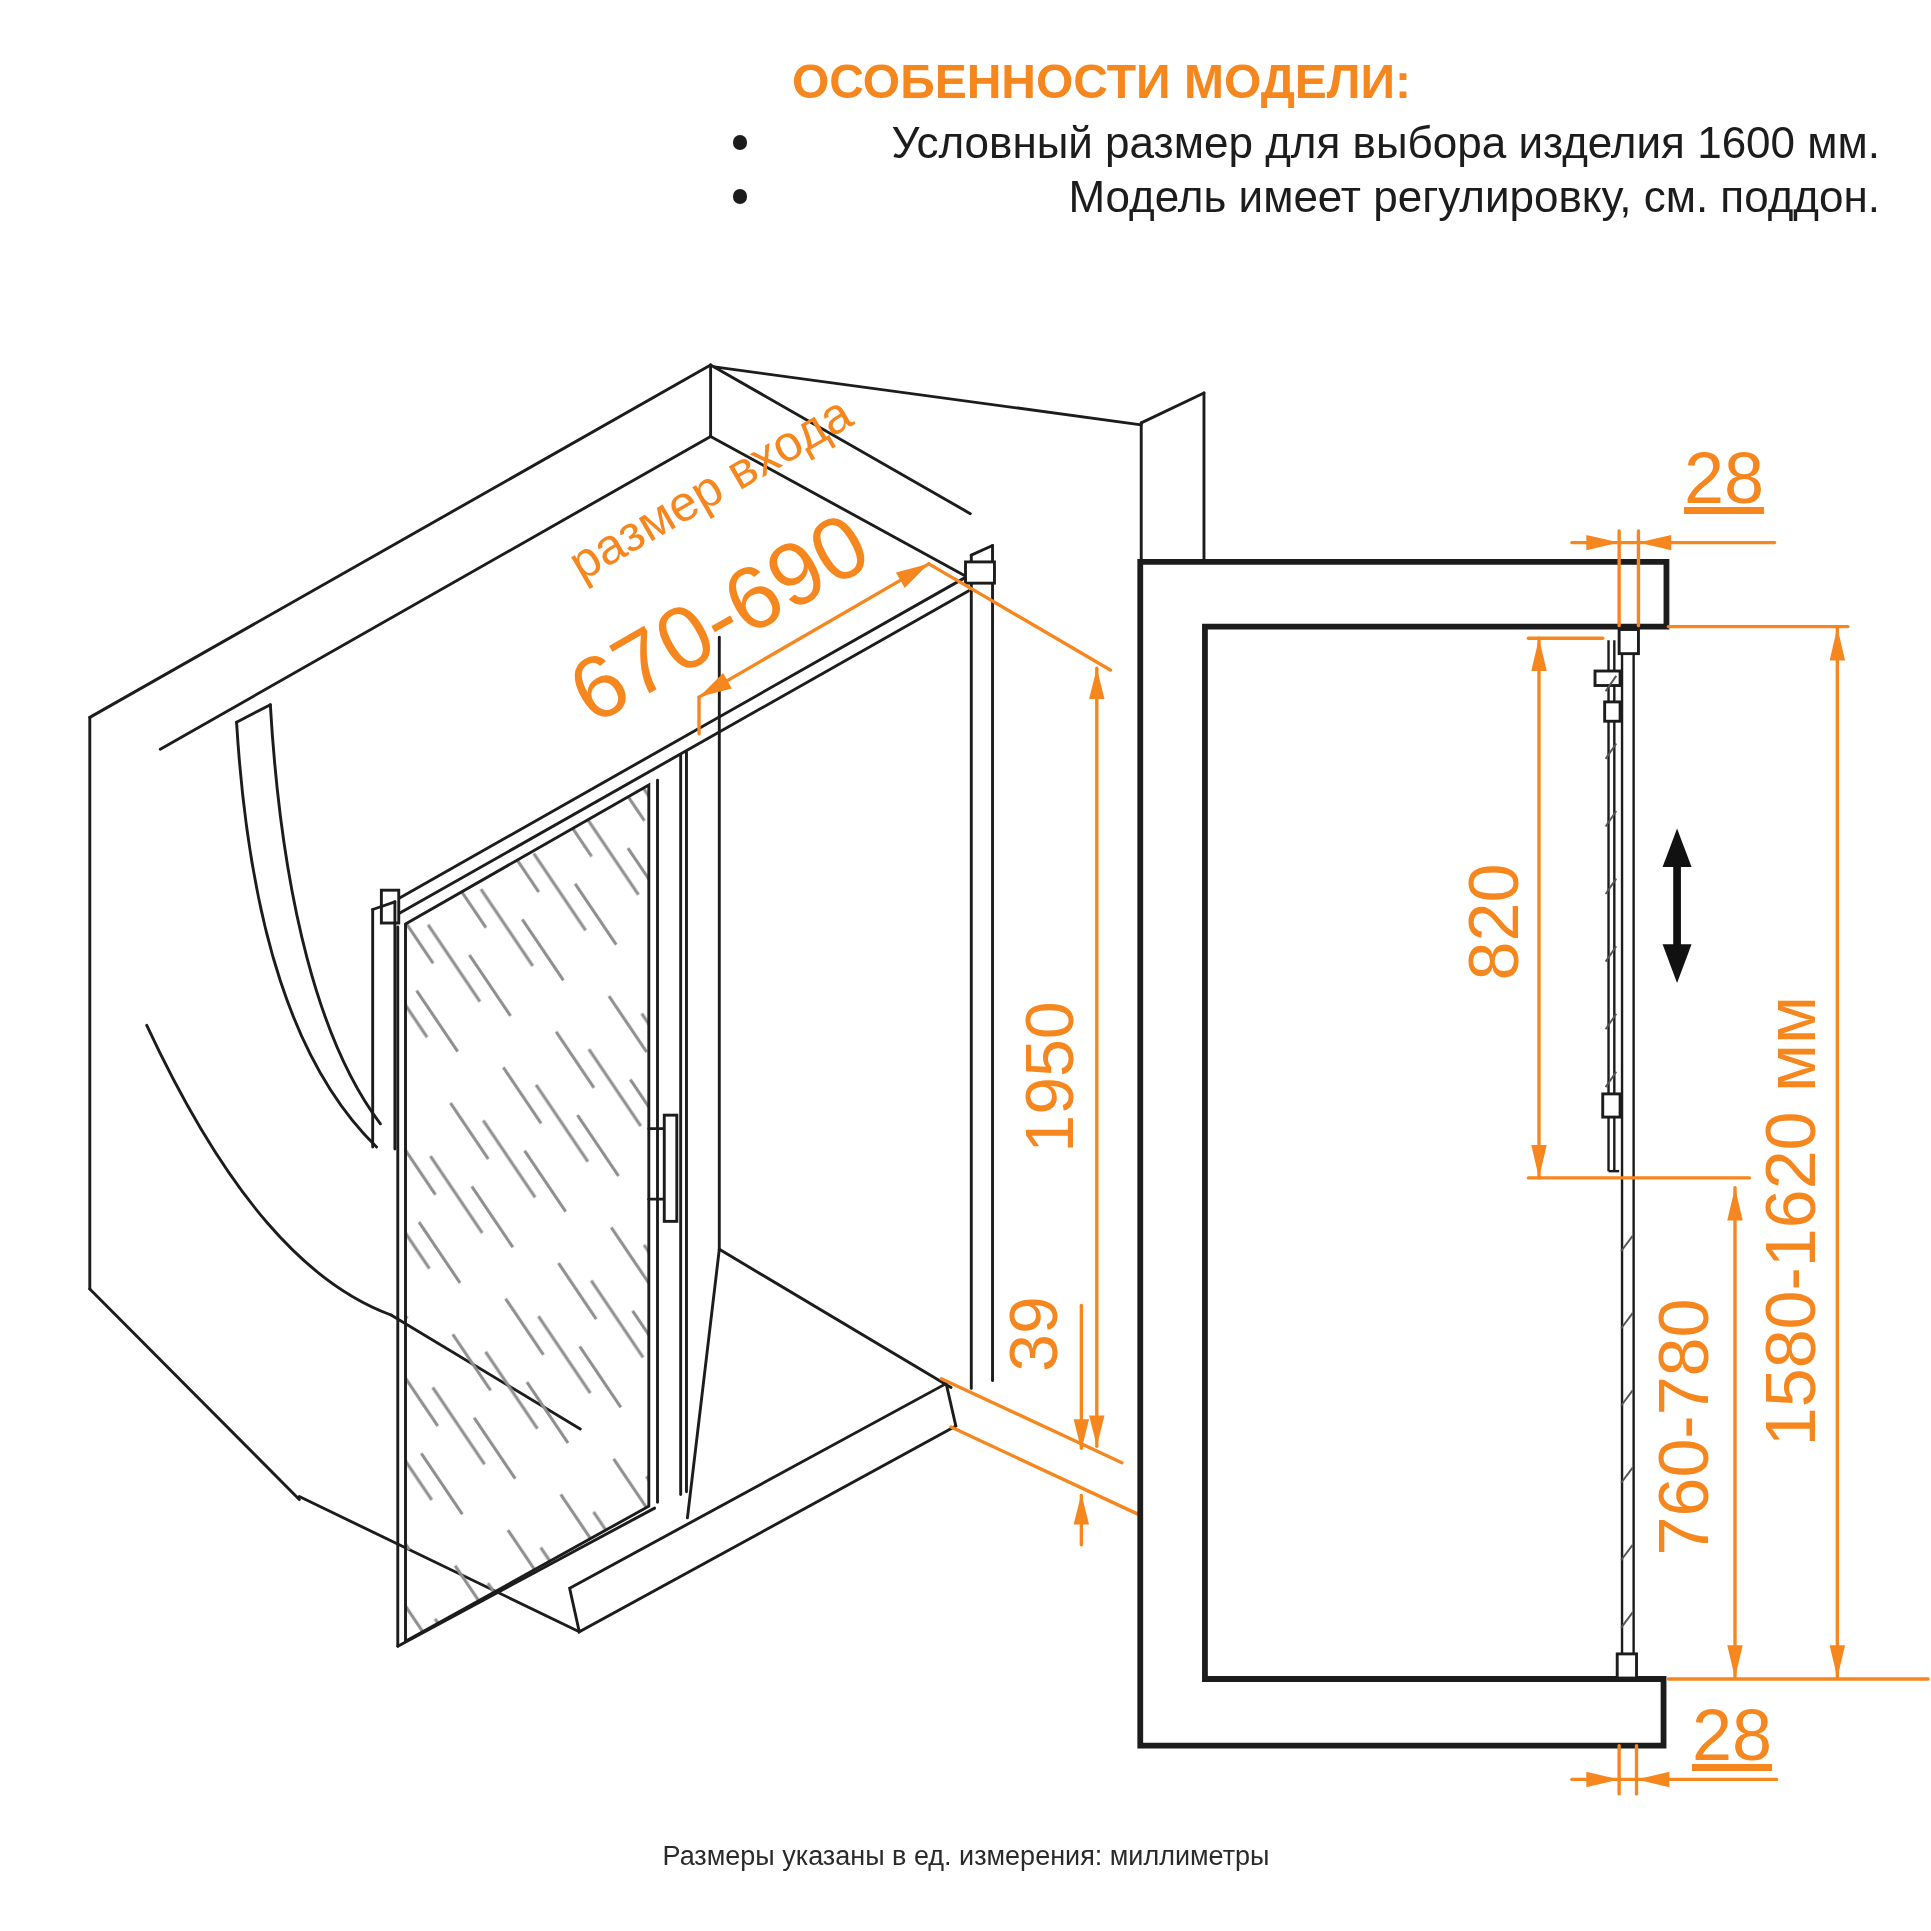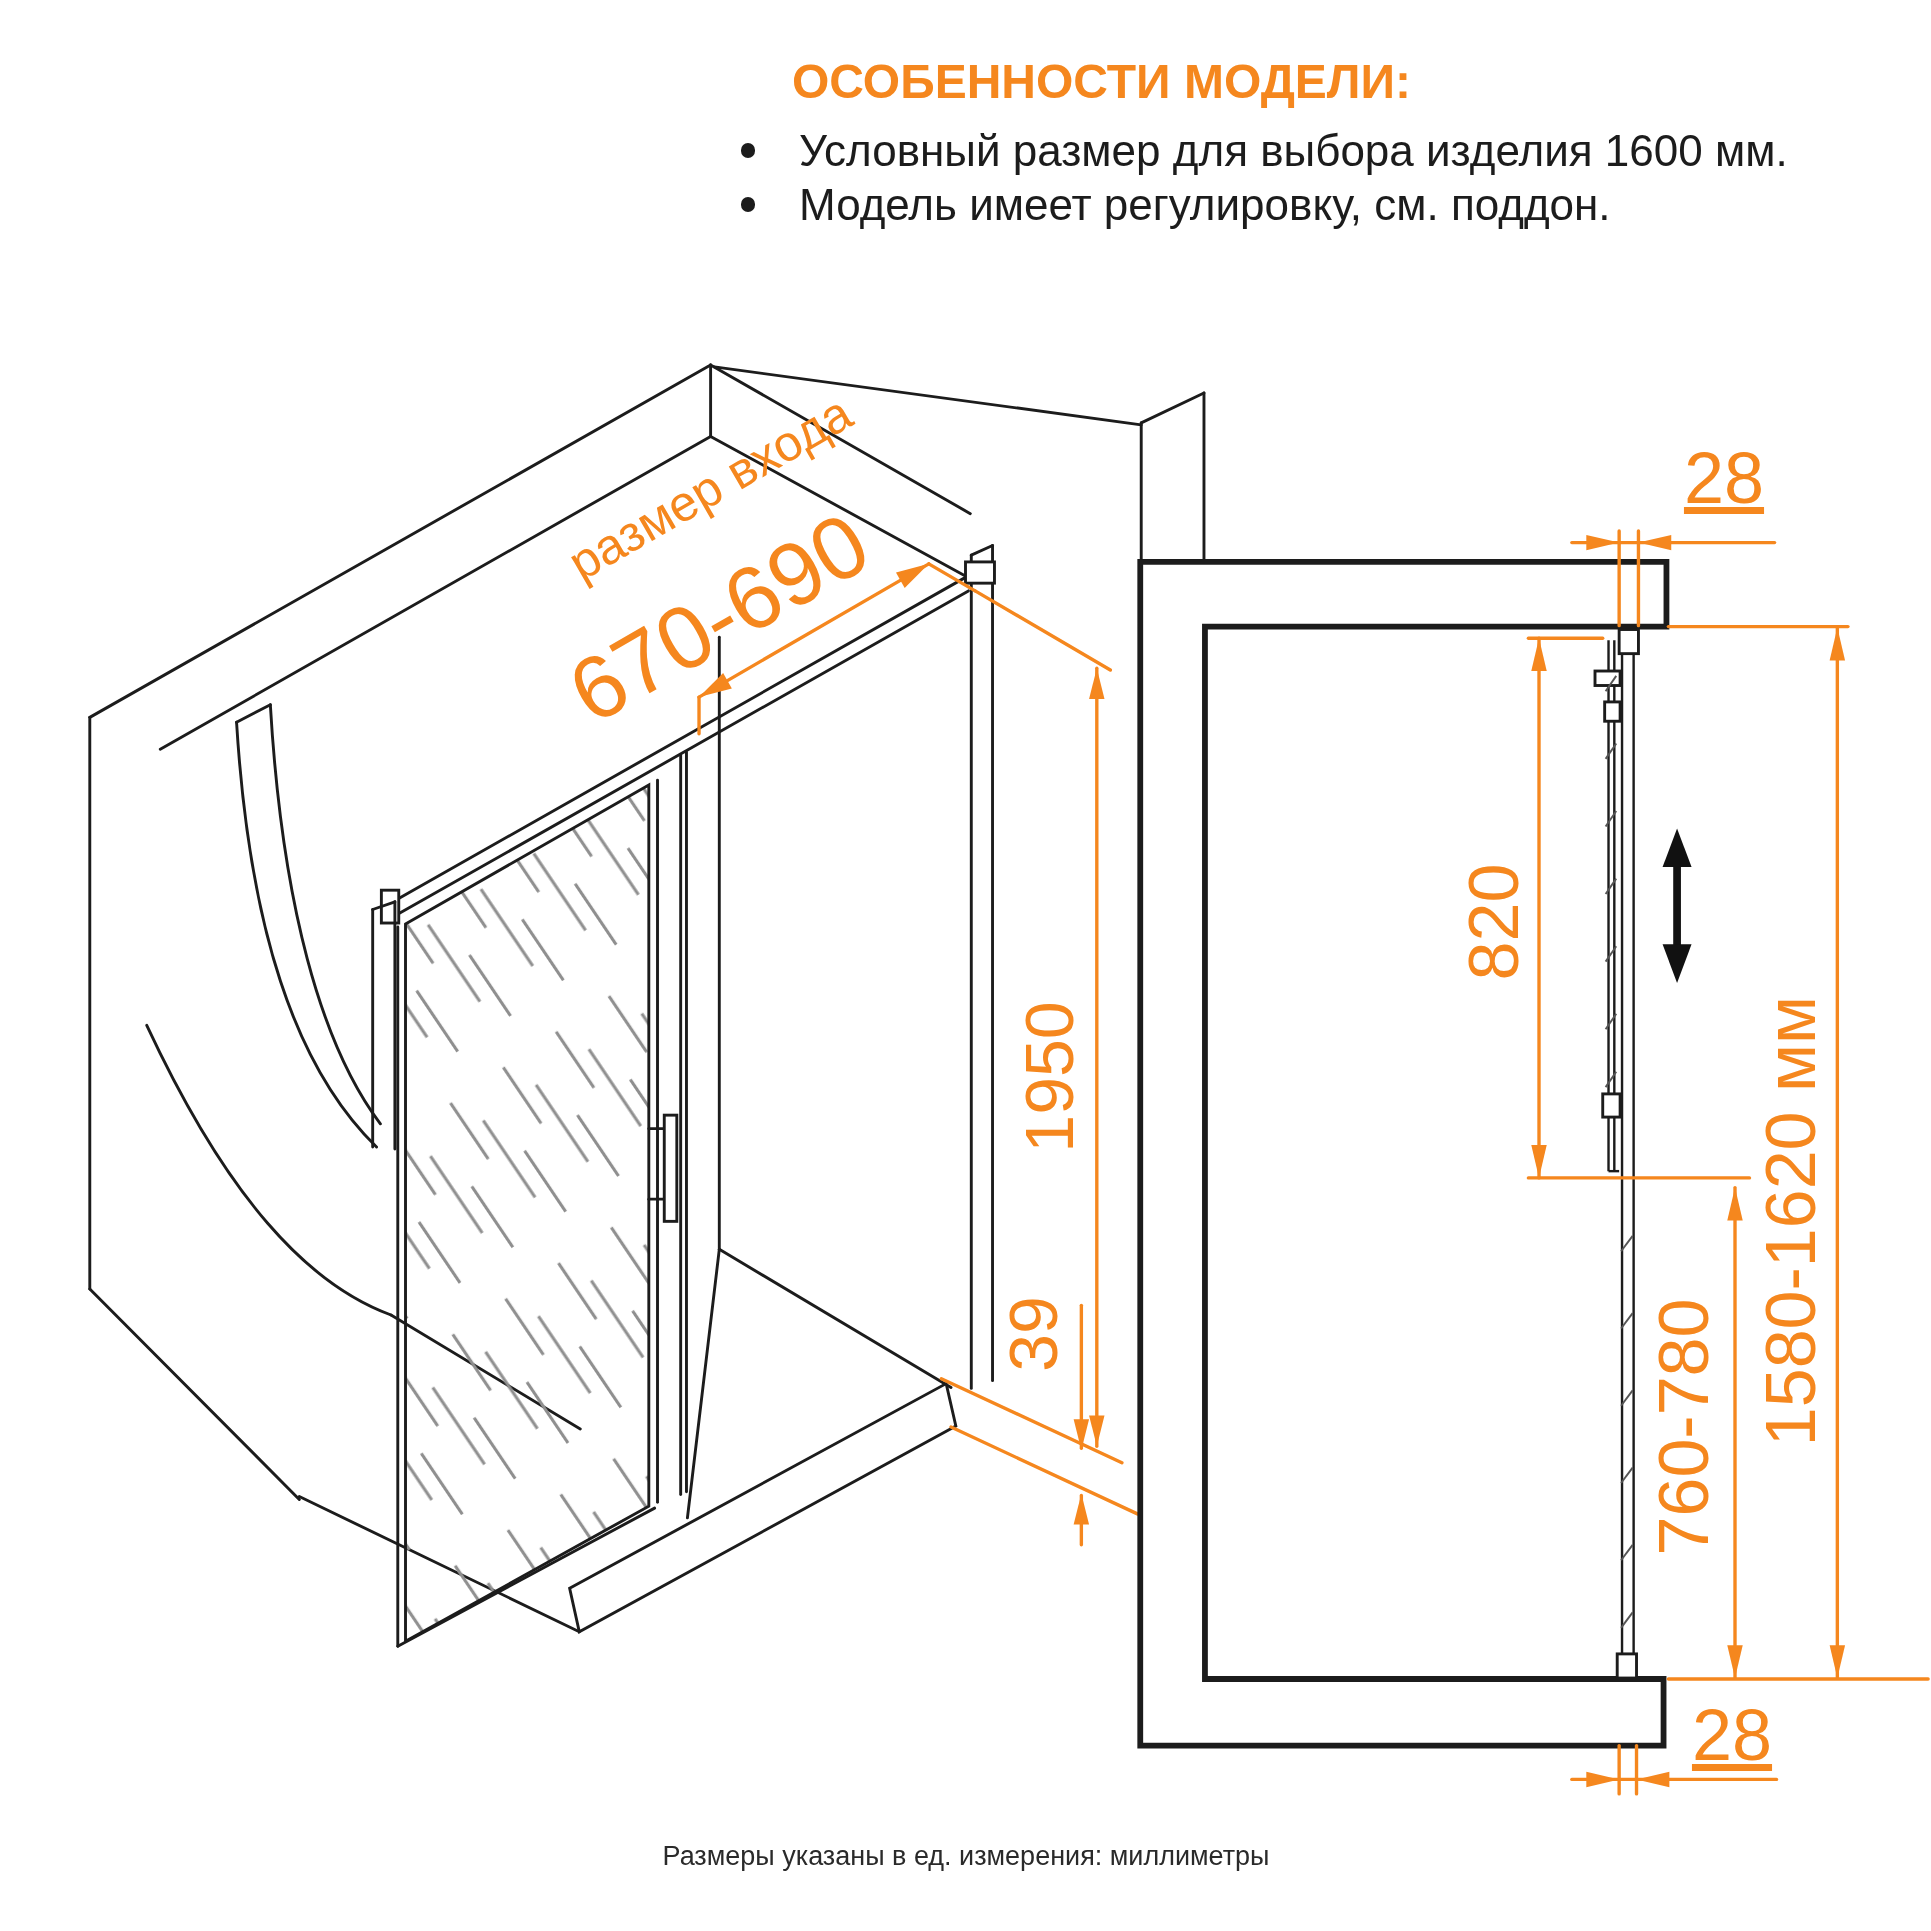--- a/index.html
+++ b/index.html
@@ -1,20 +1,20 @@
 <!DOCTYPE html>
 <html><head>
 <meta charset="utf-8">
 <style>
   html,body{margin:0;padding:0;background:#ffffff;}
   .canvas{position:relative;width:1931px;height:1931px;background:#ffffff;overflow:hidden;
-          font-family:"Liberation Sans","DejaVu Sans",sans-serif;color:#1c1c1c;}
+          font-family:"Liberation Sans","DejaVu Sans",sans-serif;color:#1c1c1c;text-align:right;}
   svg.art{position:absolute;left:0;top:0;width:1931px;height:1931px;}
   .title{position:absolute;left:792px;top:54px;font-size:48px;font-weight:bold;color:#F5871E;letter-spacing:0;}
-  ul.bullets{position:absolute;left:727px;top:112px;width:1149px;margin:12px;padding:0;list-style:none;
+  ul.bullets{position:absolute;left:727px;top:112px;width:1149px;margin:4px;padding:0;list-style:none;
              font-size:44px;line-height:54px;color:#1c1c1c;}
   ul.bullets li{position:relative;padding-left:60px;margin:0;}
   ul.bullets li::before{content:"";position:absolute;left:1.9px;top:19.3px;width:14.5px;height:14.5px;border-radius:50%;background:#1c1c1c;}
   .lbl{position:absolute;white-space:nowrap;color:#F5871E;transform:translate(-50%,-50%);}
   .lbl.r90{transform:translate(-50%,-50%) rotate(-90deg);}
   .lbl.r30{transform:translate(-50%,-50%) rotate(-30deg);}
   .dim{font-size:70px;}
   .dim-big{font-size:89px;}
   .dim-28{font-size:72px;text-decoration:underline;}
   .dim-med{font-size:68px;}

